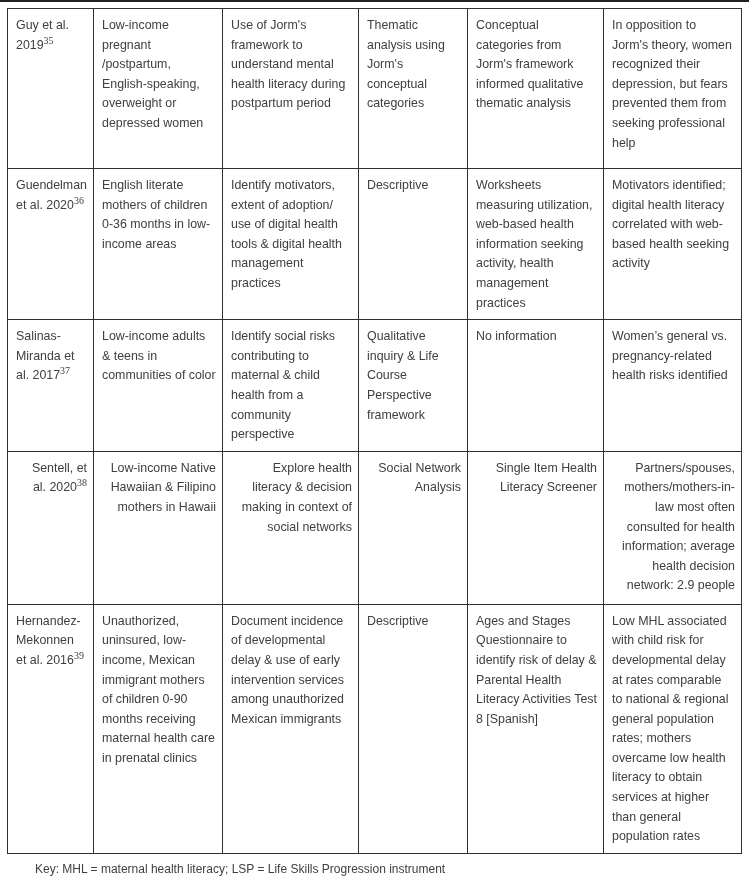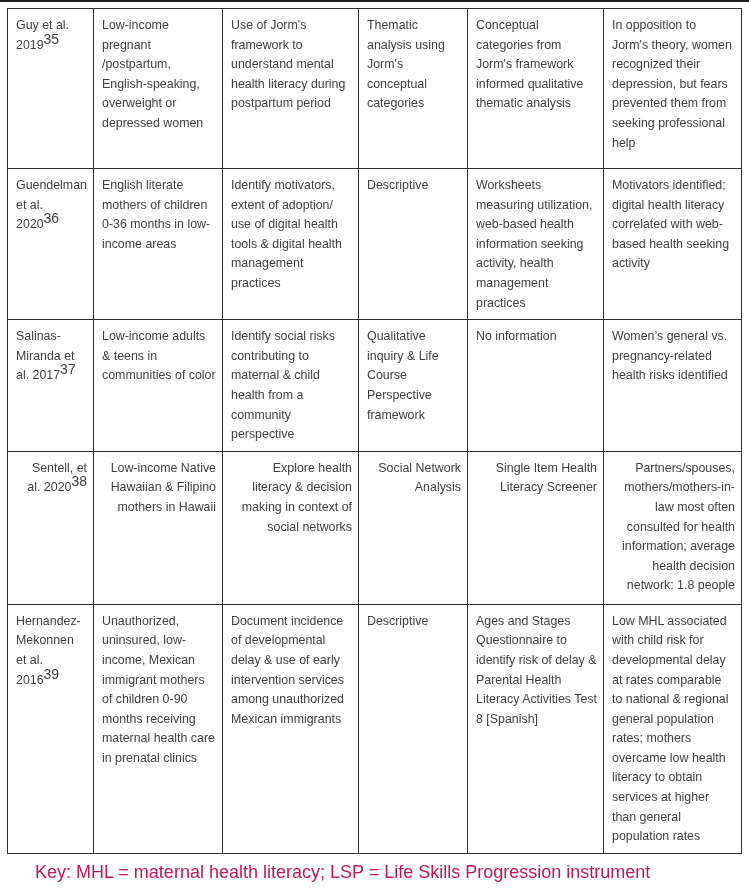--- a/index.html
+++ b/index.html
@@ -56,30 +56,31 @@
   col.c4 { width: 109px; }
   col.c5 { width: 136px; }
   col.c6 { width: 138px; }
   tr.hdr { height: 33px; }
   tr.r1 { height: 160px; }
   tr.r2 { height: 130px; }
   tr.r3 { height: 130px; }
   tr.r4 { height: 153px; text-align: right; }
   tr.r5 { height: 244px; }
   sup {
-    font-size: 14px;
+    font-size: 10px;
     line-height: 0;
     vertical-align: super;
+    font-family: Liberation Serif, serif;
   }
   .footer-key {
     position: absolute;
     left: 35px;
     top: 862px;
-    font-size: 18px;
-    color: #be185d;
+    font-size: 12px;
+    color: #404040;
   }
 </style>
 </head>
 <body>
 
 <div class="page">
   <div class="top-rule"></div>
 
   <table class="study-table">
     <colgroup>
@@ -118,21 +119,21 @@
         <td>No information</td>
         <td>Women’s general vs. pregnancy-related health risks identified</td>
       </tr>
 
       <tr class="r4">
         <td><span>Sentell, et al. 2020</span><sup>38</sup></td>
         <td>Low-income Native Hawaiian &amp; Filipino mothers in Hawaii</td>
         <td>Explore health literacy &amp; decision making in context of social networks</td>
         <td>Social Network Analysis</td>
         <td>Single Item Health Literacy Screener</td>
-        <td>Partners/spouses, mothers/mothers-in-law most often consulted for health information; average health decision network: 1.8 people</td>
+        <td>Partners/spouses, mothers/mothers-in-law most often consulted for health information; average health decision network: 2.9 people</td>
       </tr>
 
       <tr class="r5">
         <td><span>Hernandez-Mekonnen et al. 2016</span><sup>39</sup></td>
         <td>Unauthorized, uninsured, low-income, Mexican immigrant mothers of children 0-90 months receiving maternal health care in prenatal clinics</td>
         <td>Document incidence of developmental delay &amp; use of early intervention services among unauthorized Mexican immigrants</td>
         <td>Descriptive</td>
         <td>Ages and Stages Questionnaire to identify risk of delay &amp; Parental Health Literacy Activities Test 8 [Spanish]</td>
         <td>Low MHL associated with child risk for developmental delay at rates comparable to national &amp; regional general population rates; mothers overcame low health literacy to obtain services at higher than general population rates</td>
       </tr>

